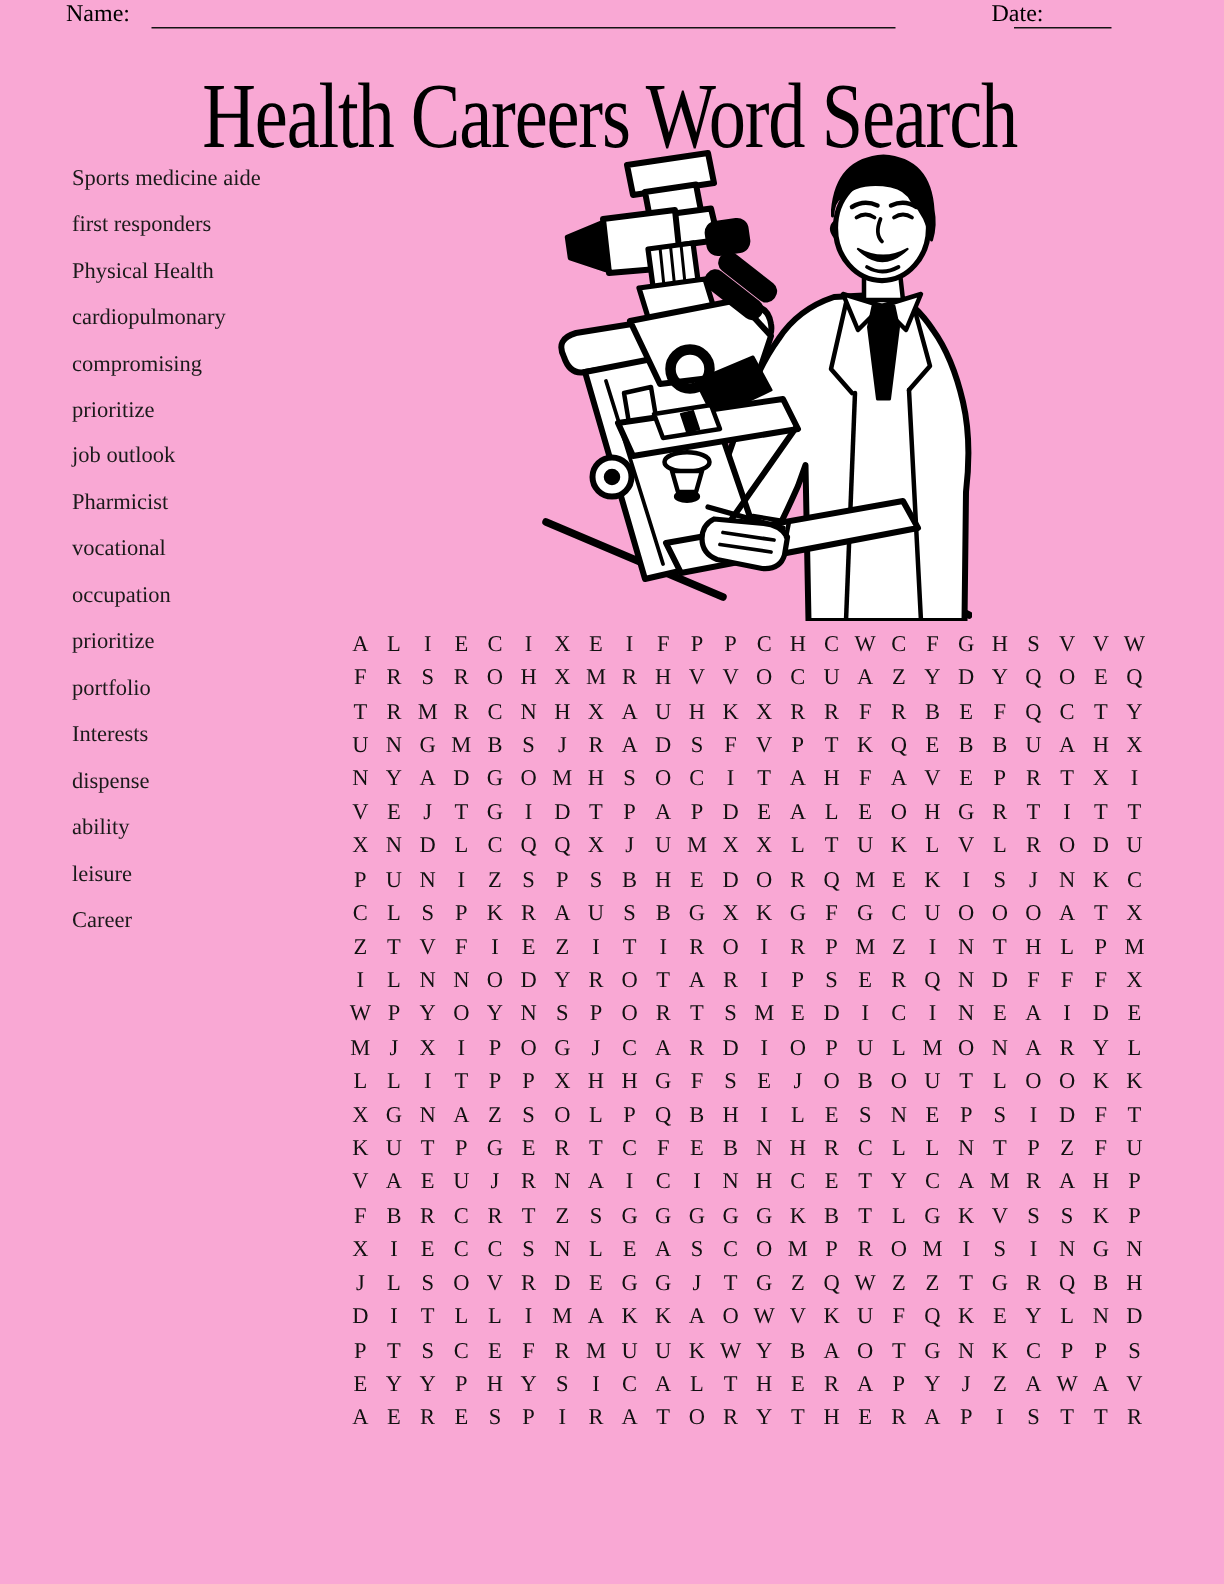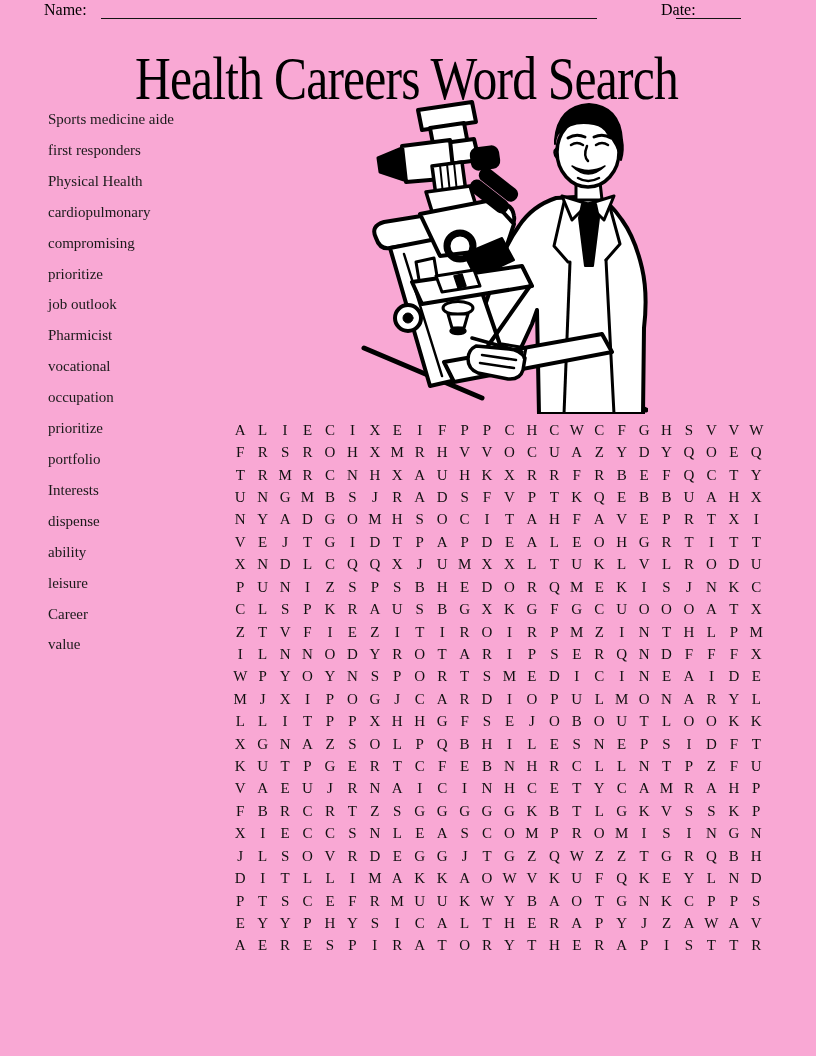--- a/index.html
+++ b/index.html
@@ -61,21 +61,20 @@
       <div class="word">Pharmicist</div>
       <div class="word">vocational</div>
       <div class="word">occupation</div>
       <div class="word">prioritize</div>
       <div class="word">portfolio</div>
       <div class="word">Interests</div>
       <div class="word">dispense</div>
       <div class="word">ability</div>
       <div class="word">leisure</div>
       <div class="word">Career</div>
-      <div class="word">value</div>
     </div>
 
   <div class="illus">
     <svg viewBox="0 0 292 318" xmlns="http://www.w3.org/2000/svg" fill="none" stroke="#000" stroke-width="3.5" stroke-linejoin="round" stroke-linecap="round">
 
       <path d="M8 252 L126 302" stroke-width="5"></path>
       <path d="M238 288 L290 314" stroke-width="5"></path>
 
       <path d="M200 102 Q176 110 163 130 Q150 148 142 172 L128 212 Q122 230 117 246 L115 252 L158 266 Q168 246 176 228 L181 214 L183 318 L287 318 L288 232 Q292 198 286 172 Q279 142 266 124 Q254 106 240 100 Z" fill="#fff" stroke-width="4"></path>
       <path d="M214 166 L208 318" stroke-width="3"></path>

